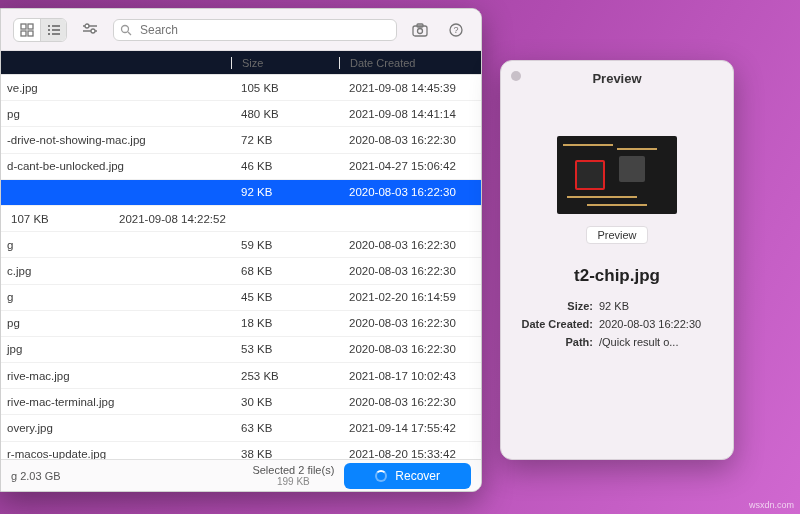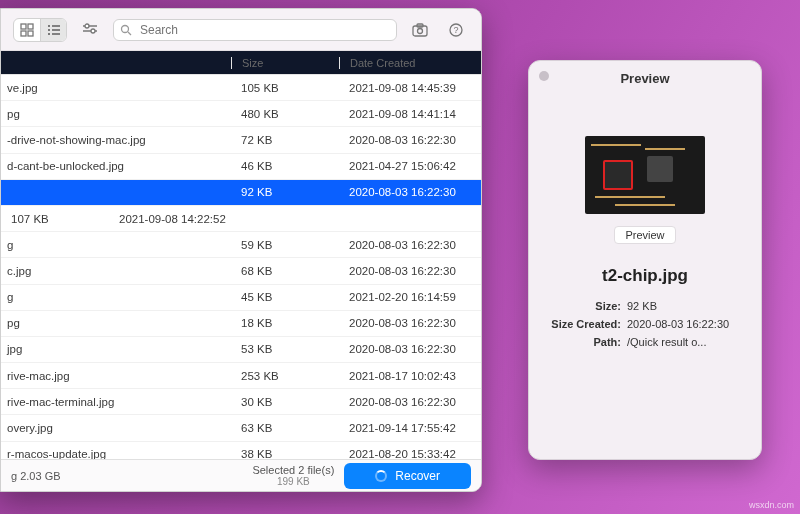--- a/index.html
+++ b/index.html
@@ -120,21 +120,21 @@
     font-size:12px;
   }
   .spinner {
     width:12px; height:12px; border:2px solid rgba(255,255,255,0.4);
     border-top-color:#fff; border-radius:50%;
   }
 
   
   .preview-panel {
     position:absolute;
-    left:528px; top:60px;
+    left:500px; top:60px;
     width:234px; height:400px;
     background:#f4eff4;
     border-radius:12px;
     box-shadow:0 10px 30px rgba(0,0,0,0.3);
     border:1px solid #d8d0d8;
     display:flex; flex-direction:column;
     align-items:center;
     padding:8px 14px;
   }
   .traffic-dot {
@@ -350,21 +350,21 @@
   <div class="preview-chip">Preview</div>
 
   <div class="preview-filename">t2-chip.jpg</div>
 
   <div class="meta">
     <div class="meta-row">
       <div class="k">Size:</div>
       <div class="v">92 KB</div>
     </div>
     <div class="meta-row">
-      <div class="k">Size Created:</div>
+      <div class="k">Date Created:</div>
       <div class="v">2020-08-03 16:22:30</div>
     </div>
     <div class="meta-row">
       <div class="k">Path:</div>
       <div class="v">/Quick result o...</div>
     </div>
   </div>
 </div>
 
 <div class="watermark">wsxdn.com</div>

